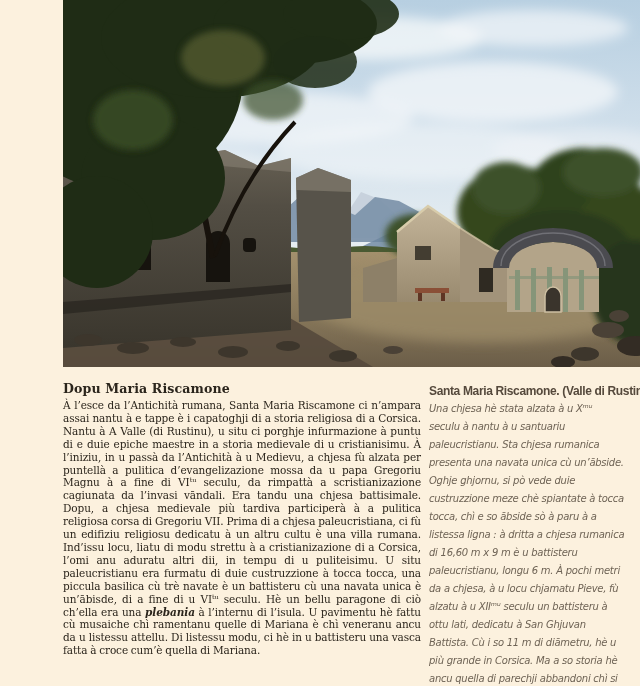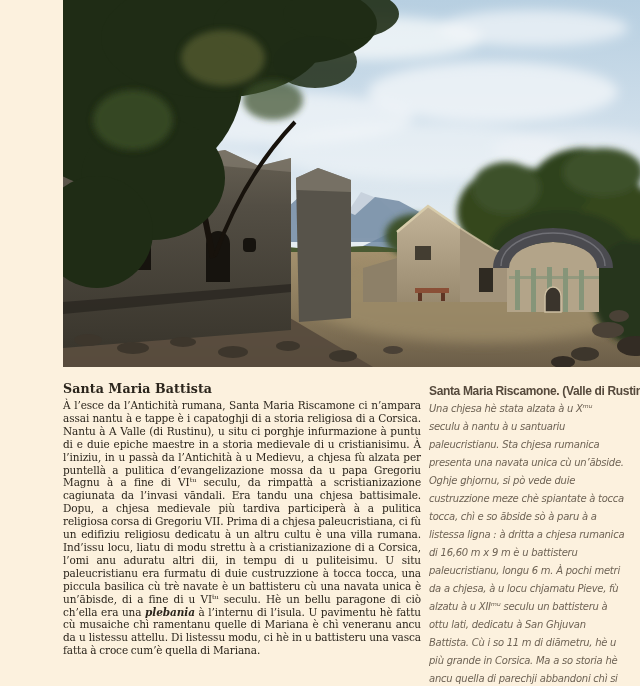--- a/index.html
+++ b/index.html
@@ -201,21 +201,21 @@
         <ellipse cx="545" cy="330" rx="16" ry="8" fill="#4a4136"></ellipse>
         <ellipse cx="572" cy="346" rx="18" ry="10" fill="#332c24"></ellipse>
         <ellipse cx="522" cy="354" rx="14" ry="7" fill="#3d362c"></ellipse>
         <ellipse cx="556" cy="316" rx="10" ry="6" fill="#4a4136"></ellipse>
         <ellipse cx="500" cy="362" rx="12" ry="6" fill="#332c24"></ellipse>
       </g>
     </svg>
   </figure>
 
   <section class="article">
-    <h2>Santa Maria Battista</h2>
+    <h2>Dopu Maria Riscamone</h2>
     <p><span>À l’esce da l’Antichità rumana, Santa Maria Riscamone ci n’ampara assai nantu à e tappe è i capatoghji di a storia religiosa di a Corsica. Nantu à A Valle (di Rustinu), u situ ci porghje infurmazione à puntu di e duie epiche maestre in a storia medievale di u cristianisimu. À l’iniziu, in u passà da l’Antichità à u Medievu, a chjesa fù alzata per puntellà a pulitica d’evangelizazione mossa da u papa Gregoriu Magnu à a fine di VIᵗᵘ seculu, da rimpattà a scristianizazione cagiunata da l’invasi vāndali. Era tandu una chjesa battisimale. Dopu, a chjesa medievale più tardiva participerà à a pulitica religiosa corsa di Gregoriu VII. Prima di a chjesa paleucristiana, ci fù un edifiziu religiosu dedicatu à un altru cultu è una villa rumana. Ind’issu locu, liatu di modu strettu à a cristianizazione di a Corsica, l’omi anu aduratu altri dii, in tempu di u puliteisimu. U situ paleucristianu era furmatu di duie custruzzione à tocca tocca, una piccula basilica cù trè navate è un battisteru cù una navata unica è un’ābisde, di a fine di u VIᵗᵘ seculu. Hè un bellu paragone di ciò ch’ella era una </span><em>plebania</em><span> à l’internu di l’isula. U pavimentu hè fattu cù musaiche chì ramentanu quelle di Mariana è chì veneranu ancu da u listessu attellu. Di listessu modu, ci hè in u battisteru una vasca fatta à croce cum’è quella di Mariana.</span></p>
   </section>
 
   <aside class="caption">
     <h3>Santa Maria Riscamone. (Valle di Rustinu)</h3>
     <p>Una chjesa hè stata alzata à u Xᵐᵘ seculu à nantu à u santuariu paleucristianu. Sta chjesa rumanica presenta una navata unica cù un’ābside. Oghje ghjornu, si pò vede duie custruzzione meze chè spiantate à tocca tocca, chì e so ābside sò à paru à a listessa ligna : à dritta a chjesa rumanica di 16,60 m x 9 m è u battisteru paleucristianu, longu 6 m. À pochi metri da a chjesa, à u locu chjamatu Pieve, fù alzatu à u XIIᵐᵘ seculu un battisteru à ottu lati, dedicatu à San Ghjuvan Battista. Cù i so 11 m di diāmetru, hè u più grande in Corsica. Ma a so storia hè ancu quella di parechji abbandoni chì si sò seguitati. A chjesa, chjamata Santa Maria è Santo Iovanni Battista, perderà da u principiu di u XVIIᵐᵘ seculu in quà e so missione paruchjale, per via ch’ella era troppu scantata da i lochi abitati.</p>
   </aside>
 
 </div>
 

